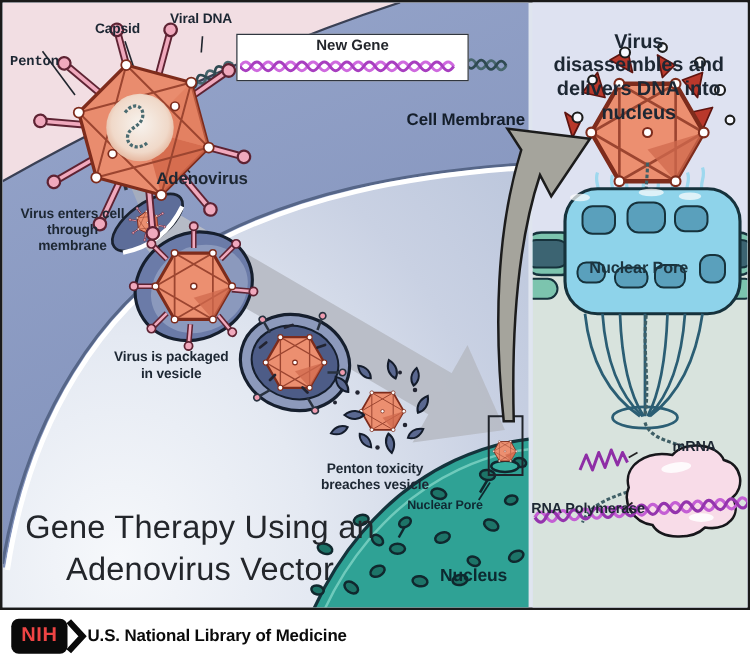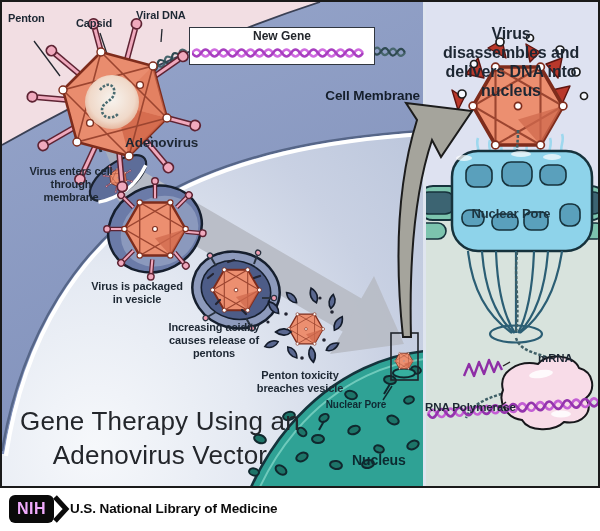--- a/index.html
+++ b/index.html
@@ -8,21 +8,21 @@
   .lpanel{position:absolute;left:0;top:0;width:421px;height:484px;overflow:hidden;}
   .rpanel{position:absolute;left:424px;top:0;width:172px;height:484px;overflow:hidden;background:#dee2f1;}
   .overlay{position:absolute;left:2px;top:2px;width:596px;height:484px;pointer-events:none;}
   .lbl{position:absolute;color:#1d2733;font-weight:bold;font-size:11px;line-height:1.18;text-align:center;letter-spacing:-0.1px;z-index:30;}
   .lbl.small{font-size:10px;}
   .lbl.left{text-align:left;}
   .title{position:absolute;left:8px;top:404px;width:304px;text-align:center;font-size:26px;line-height:34px;font-weight:400;color:#23262b;z-index:30;letter-spacing:0.2px;}
   .genebox{position:absolute;left:187px;top:25px;width:186px;height:38px;background:#fff;border:1.6px solid #30363f;box-sizing:border-box;z-index:25;}
   .genebox .gb-t{display:block;text-align:center;font-size:12px;font-weight:600;color:#23262b;margin-top:1px;}
   .footer{position:absolute;left:0;top:488px;width:600px;height:43px;background:#fff;}
-  .nih-badge{position:absolute;left:9px;top:7px;width:45px;height:28px;background:#0a0a0a;border-radius:6px;color:#f0abfc;font-weight:bold;font-size:16px;text-align:center;line-height:28px;letter-spacing:0.5px;}
+  .nih-badge{position:absolute;left:9px;top:7px;width:45px;height:28px;background:#0a0a0a;border-radius:6px;color:#ef4444;font-weight:bold;font-size:16px;text-align:center;line-height:28px;letter-spacing:0.5px;}
   .nih-chev{position:absolute;left:52px;top:5px;}
   .nih-org{position:absolute;left:70px;top:13px;font-size:13.5px;font-weight:bold;color:#0b0b0b;letter-spacing:-0.1px;}
   svg{display:block;}
 </style>
 </head>
 <body>
 
 <div class="stage">
   <div class="diagram">
 
@@ -385,28 +385,27 @@
         </g>
         <line x1="72" y1="406" x2="80" y2="400" stroke="#222" stroke-width="1.4"></line>
       </svg>
     </div>
 
     <svg class="overlay" viewBox="0 0 596 484">
       <path d="M399,333 C391,258 393,180 413,116 L402,99 L468,107 L437,153 L428,136 C411,187 405,255 407,333 Z" fill="#a5a49c" stroke="#1c1c1c" stroke-width="2"></path>
     </svg>
   </div>
 
-  <div class="lbl left" style="left:8px;top:12px;">Penton</div>
+  <div class="lbl left" style="left:8px;top:44px;font-family:Liberation Mono, monospace;">Penton</div>
   <div class="lbl left" style="left:76px;top:17px;">Capsid</div>
   <div class="lbl left" style="left:136px;top:9px;">Viral DNA</div>
   <div class="lbl" style="left:240px;top:88px;width:180px;text-align:right;font-size:13.5px;color:#141e2b;">Cell Membrane</div>
   <div class="lbl left" style="left:125px;top:135px;font-size:13.5px;">Adenovirus</div>
-  <div class="lbl" style="left:29px;top:165px;width:84px;">Virus enters cell through membrane</div>
+  <div class="lbl" style="left:16px;top:165px;width:84px;">Virus enters cell through membrane</div>
   <div class="lbl" style="left:88px;top:280px;width:98px;">Virus is packaged in vesicle</div>
-  <div class="lbl" style="left:162px;top:321px;width:104px;">Increasing acidity causes release of pentons</div>
   <div class="lbl" style="left:242px;top:369px;width:116px;">Penton toxicity breaches vesicle</div>
   <div class="lbl small" style="left:318px;top:399px;width:76px;font-weight:600;color:#0f2a33;">Nuclear Pore</div>
   <div class="lbl left" style="left:352px;top:452px;font-size:14px;color:#0c2a30;">Nucleus</div>
   <div class="title">Gene Therapy Using an Adenovirus Vector</div>
 
   <div class="lbl" style="left:441px;top:25px;width:140px;font-size:16px;">Virus disassembles and delivers DNA into nucleus</div>
   <div class="lbl" style="left:461px;top:206px;width:100px;font-weight:600;font-size:13px;color:#1d3540;">Nuclear Pore</div>
   <div class="lbl left" style="left:510px;top:352px;font-size:11.5px;padding-left:28px;">mRNA</div>
   <div class="lbl left" style="left:425px;top:401px;font-size:11.5px;font-weight:600;">RNA Polymerase</div>
 

